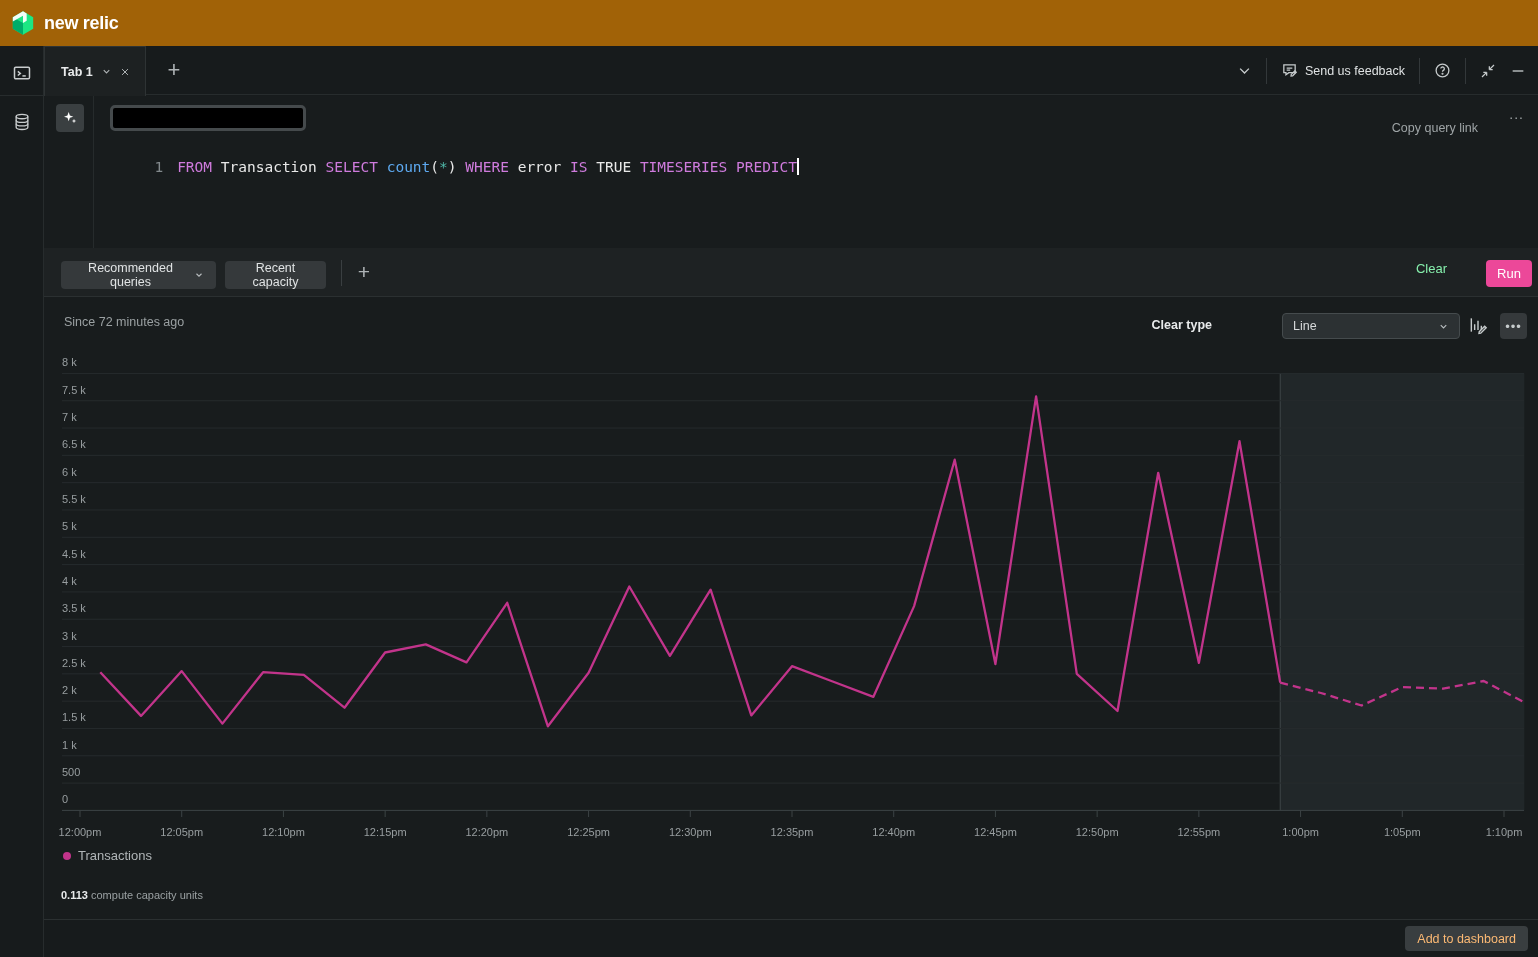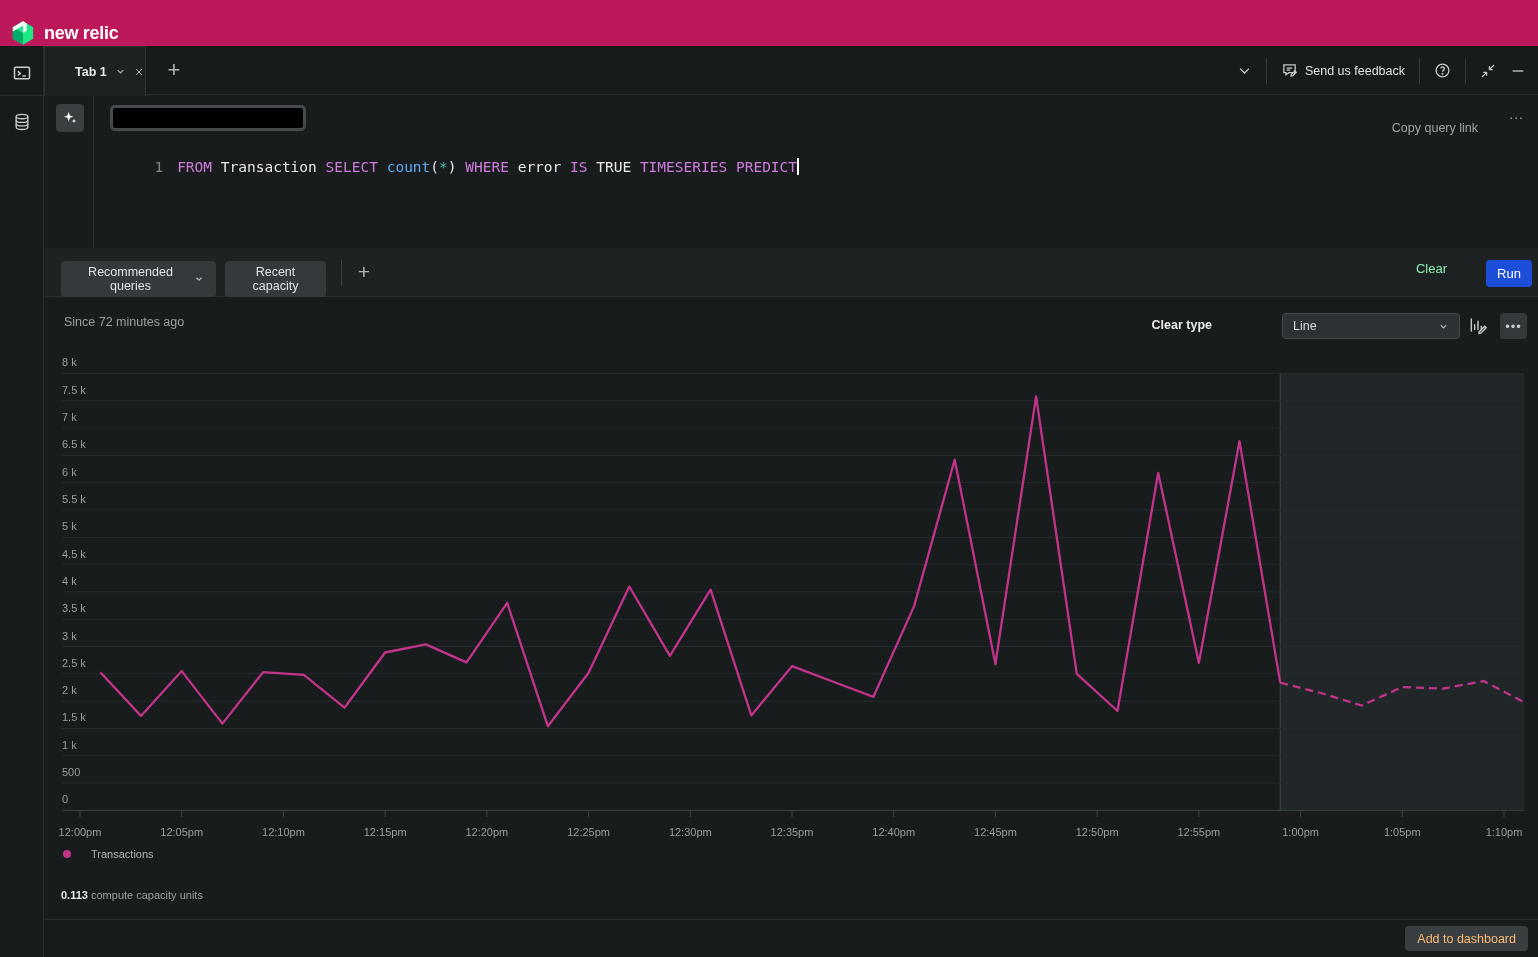--- a/index.html
+++ b/index.html
@@ -1,32 +1,32 @@
 <!DOCTYPE html>
 <html><head>
 <meta charset="utf-8">
 <style>
   * { margin:0; padding:0; box-sizing:border-box; }
   html,body { background:#171b1c; }
   body { font-family:"Liberation Sans", sans-serif; color:#e8eaeb; }
   #app { position:relative; width:1538px; height:957px; background:#171b1c; overflow:hidden; }
 
   
-  .header { position:absolute; left:0; top:0; width:1538px; height:46px; background:#be185d; display:flex; align-items:flex-end; padding-left:10px; }
+  .header { position:absolute; left:0; top:0; width:1538px; height:46px; background:#a16207; display:flex; align-items:center; padding-left:10px; }
   .logo { display:flex; align-items:center; gap:8px; }
   .logo-text { font-size:18px; font-weight:bold; letter-spacing:-0.3px; color:#ffffff; }
 
   
   .sidebar { position:absolute; left:0; top:46px; width:44px; height:911px; background:#171b1c; border-right:1px solid #272c2d; }
   .side-icon { position:absolute; left:12px; width:20px; height:20px; color:#c9cdce; cursor:pointer; }
   .side-divider { position:absolute; left:0; top:49px; width:43px; height:1px; background:#272c2d; }
 
   
   .tabstrip { position:absolute; left:44px; top:46px; width:1494px; height:49px; background:#171b1c; border-bottom:1px solid #272c2d; }
-  .tab { position:absolute; left:0; top:0; width:102px; height:50px; background:#1d2122; border:1px solid #2e3334; border-bottom:none; display:flex; align-items:center; gap:8px; padding:0 10px 0 30px; cursor:pointer; z-index:2; }
+  .tab { position:absolute; left:0; top:0; width:102px; height:50px; background:#1d2122; border:1px solid #2e3334; border-bottom:none; display:flex; align-items:center; gap:8px; padding:0 10px 0 16px; cursor:pointer; z-index:2; }
   .tab-label { font-size:12.5px; font-weight:bold; color:#e8eaeb; white-space:nowrap; }
   .tab .mini-icon { color:#aeb3b5; font-size:11px; line-height:1; }
   .tab-plus { position:absolute; left:116px; top:10px; width:28px; height:28px; color:#aeb3b5; font-size:22px; font-weight:300; display:flex; align-items:center; justify-content:center; cursor:pointer; }
   .strip-right { position:absolute; right:12px; top:0; height:49px; display:flex; align-items:center; gap:14px; }
   .strip-right .vdiv { width:1px; height:26px; background:#33383a; }
   .icon-btn { color:#c6cbcc; display:flex; align-items:center; gap:7px; cursor:pointer; background:none; border:none; font-family:inherit; }
   .icon-btn span.lbl { font-size:12.5px; color:#dfe2e3; }
 
   
   .query-panel { position:absolute; left:44px; top:96px; width:1494px; height:152px; background:#181c1d; }
@@ -38,42 +38,42 @@
   .code-line { position:absolute; left:58px; top:46px; font-family:"DejaVu Sans Mono", monospace; font-size:14.5px; white-space:pre; }
   .code-line .ln { color:#82898c; margin-right:14px; }
   .tok-keyword { color:#cf7bdd; }
   .tok-plain { color:#e8e8e8; }
   .tok-function { color:#5da9f0; }
   .tok-star { color:#4fb8a8; }
   .cursor { display:inline-block; width:1.5px; height:17px; background:#ffffff; vertical-align:text-bottom; }
 
   
   .toolbar { position:absolute; left:44px; top:248px; width:1494px; height:49px; background:#1e2223; border-bottom:1px solid #2b3031; }
-  .chip { position:absolute; top:13px; height:36px; background:#35393b; border:none; border-radius:4px; color:#e0e3e4; font-size:12.5px; font-family:inherit; display:flex; align-items:center; gap:6px; padding:0 12px; cursor:pointer; }
+  .chip { position:absolute; top:13px; height:28px; background:#35393b; border:none; border-radius:4px; color:#e0e3e4; font-size:12.5px; font-family:inherit; display:flex; align-items:center; gap:6px; padding:0 12px; cursor:pointer; }
   .chip .chev { font-size:9px; color:#b9bec0; }
   .tb-vdiv { position:absolute; left:297px; top:12px; width:1px; height:26px; background:#3a3f41; }
   .tb-plus { position:absolute; left:306px; top:10px; width:28px; height:28px; color:#aeb3b5; font-size:21px; font-weight:300; display:flex; align-items:center; justify-content:center; cursor:pointer; }
   .clear-btn { position:absolute; right:91px; top:13px; background:none; border:none; color:#86efac; font-size:13px; font-family:inherit; cursor:pointer; }
   .run-btn { position:absolute; right:6px; top:12px; width:46px; height:27px; border:none; border-radius:4px; color:#ffffff; font-size:13px; font-family:inherit; cursor:pointer; }
 
   
   .chart-panel { position:absolute; left:44px; top:297px; width:1494px; height:622px; background:#181c1d; }
   .since { position:absolute; left:20px; top:18px; font-size:12.5px; color:#9aa0a2; }
   .charttype-label { position:absolute; right:326px; top:21px; font-size:12.5px; font-weight:bold; color:#e8eaeb; }
   .charttype-select { position:absolute; right:78px; top:16px; width:178px; height:26px; background:#2c3133; border:1px solid #454b4d; border-radius:4px; display:flex; align-items:center; justify-content:space-between; padding:0 10px; cursor:pointer; }
   .charttype-select .val { font-size:12.5px; color:#d7dadb; }
   .charttype-select .chev { font-size:9px; color:#b9bec0; }
   .chart-edit-icon { position:absolute; right:48px; top:18px; width:22px; height:22px; color:#c6cbcc; cursor:pointer; }
   .ct-ellipsis { position:absolute; right:11px; top:16px; width:27px; height:26px; background:#35393b; border-radius:4px; color:#c6cbcc; font-size:13px; letter-spacing:1px; display:flex; align-items:center; justify-content:center; cursor:pointer; }
 
   .chart-svg { position:absolute; left:0; top:0; width:1538px; height:957px; pointer-events:none; }
 
   .legend { position:absolute; left:19px; top:551px; display:flex; align-items:center; gap:7px; }
   .legend-dot { width:8px; height:8px; border-radius:50%; }
-  .legend-label { font-size:11px; color:#b0b5b7;margin-left:13px; }
+  .legend-label { font-size:13px; color:#b0b5b7; }
   .compute { position:absolute; left:17px; top:592px; font-size:11px; color:#9aa0a2; }
   .compute b { color:#e8eaeb; font-weight:bold; }
 
   
   .bottom-bar { position:absolute; left:44px; top:919px; width:1494px; height:38px; background:#171b1c; border-top:1px solid #2b3031; }
   .add-dash-btn { position:absolute; right:10px; top:6px; height:25px; background:#393e40; border:none; border-radius:4px; color:#fdba74; font-size:12.5px; font-family:inherit; padding:0 12px; cursor:pointer; }
 
   svg.glyph { display:block; }
 </style>
 </head>
@@ -190,21 +190,21 @@
             <path d="M6 9 l6 6 6-6"></path>
           </svg>
       </span>
     </button>
     <button class="chip" style="left:181px; width:101px; justify-content:center;">
       <span>Recent capacity</span>
     </button>
     <div class="tb-vdiv"></div>
     <div class="tb-plus">+</div>
     <button class="clear-btn">Clear</button>
-    <button class="run-btn" id="run-btn" style="background: #1d4ed8;">Run</button>
+    <button class="run-btn" id="run-btn" style="background: #ec4899;">Run</button>
   </div>
 
   <div class="chart-panel">
     <div class="since">Since 72 minutes ago</div>
     <div class="charttype-label">Clear type</div>
     <div class="charttype-select">
       <span class="val">Line</span>
       <span class="chev">
         <svg class="glyph" width="11" height="11" viewBox="0 0 24 24" fill="none" stroke="currentColor" stroke-width="2.4">
             <path d="M6 9 l6 6 6-6"></path>

